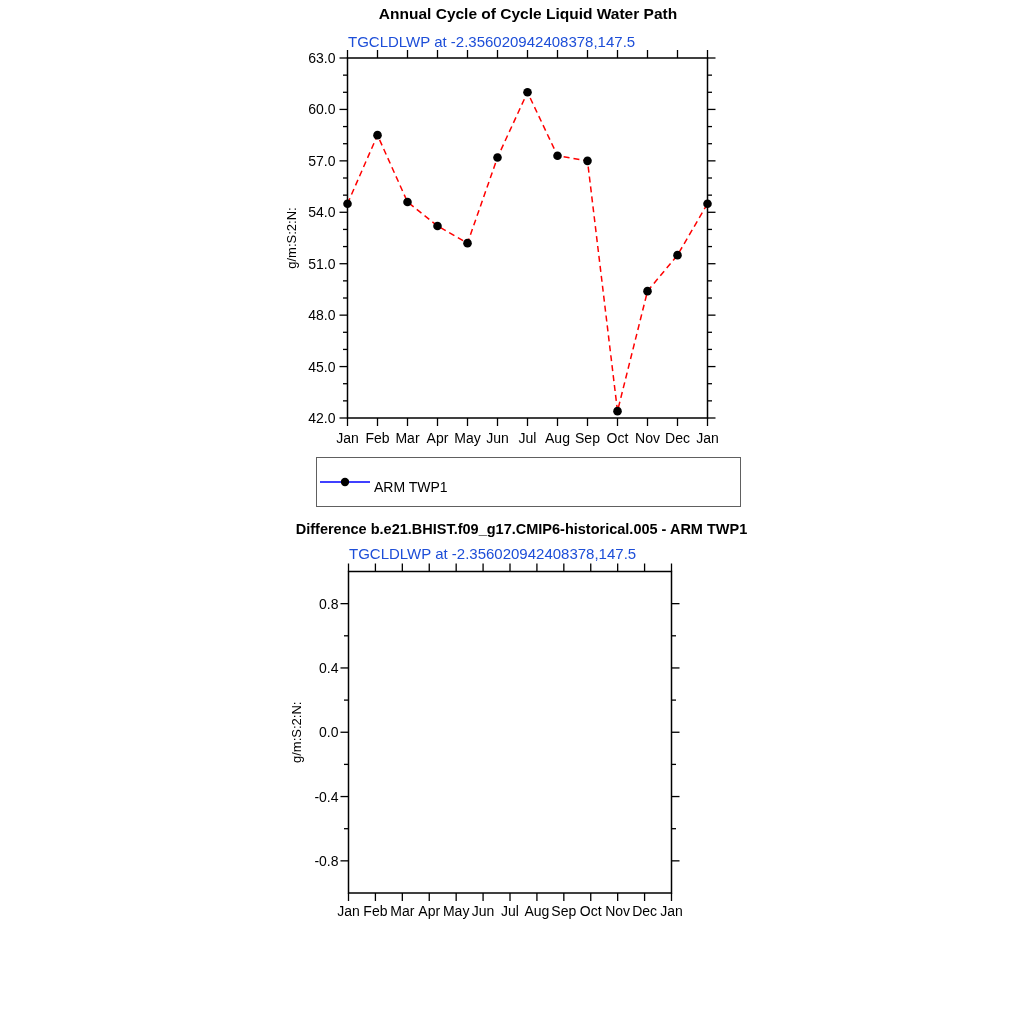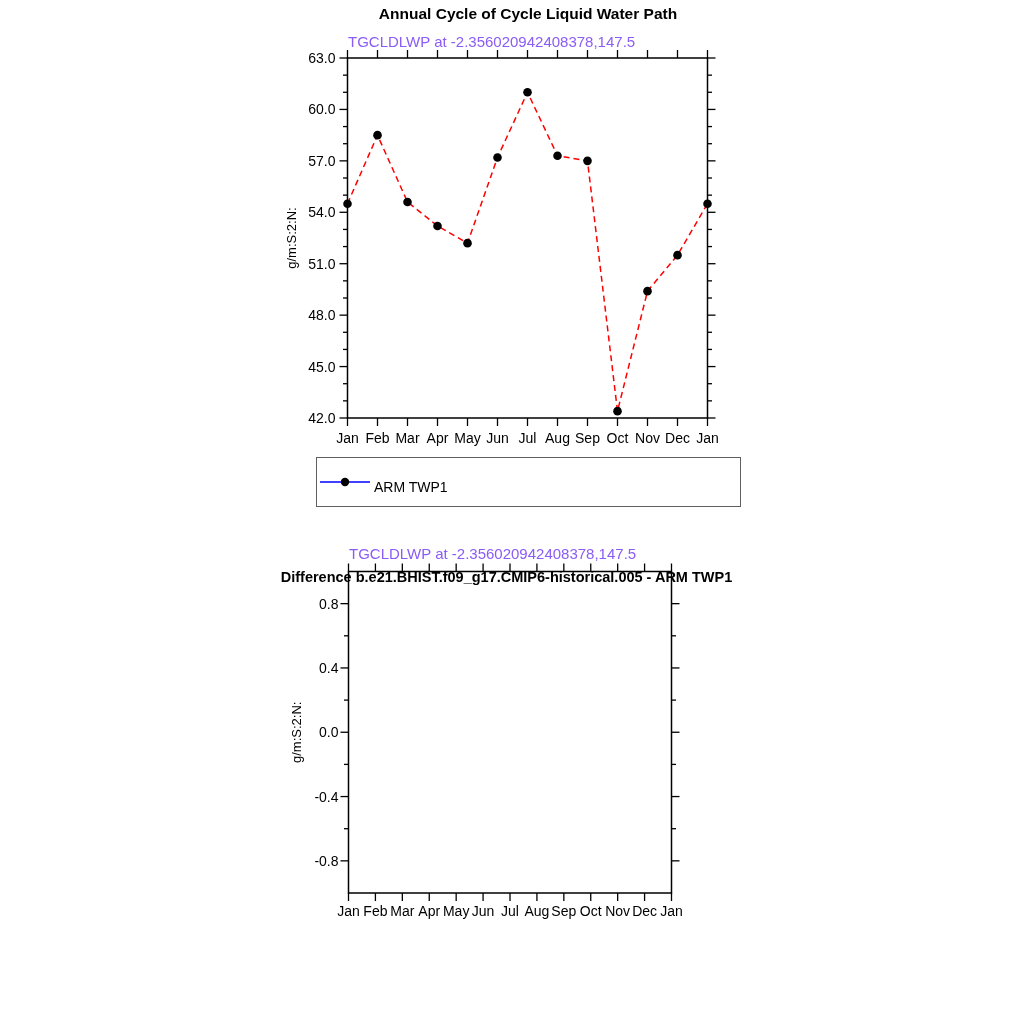--- a/index.html
+++ b/index.html
@@ -10,23 +10,23 @@
     font-family: "Liberation Sans", sans-serif;
   }
   .page { position: absolute; left: 0; top: 0; width: 1024px; height: 1024px; background: #ffffff; }
   #plots { position: absolute; left: 0; top: 0; }
   svg text { font-family: "Liberation Sans", sans-serif; fill: #000000; }
   .panel-title {
     position: absolute; font-weight: bold; color: #000;
     white-space: nowrap; line-height: 1.1;
   }
   #title1 { left: 348px; top: 5px; width: 360px; text-align: center; font-size: 15.5px; }
-  #title2 { left: 246px; top: 522px; width: 521px; text-align: center; font-size: 14.5px; margin-top: 48px; }
+  #title2 { left: 261px; top: 522px; width: 521px; text-align: center; font-size: 14.5px; }
   .panel-subtitle {
-    position: absolute; font-weight: normal; color: #8b5cf6;
+    position: absolute; font-weight: normal; color: #1d4ed8;
     white-space: nowrap; font-size: 15px; line-height: 1.1;
   }
   #subtitle1 { left: 348px; top: 34px; }
   #subtitle2 { left: 349px; top: 546px; }
   .legend {
     position: absolute; left: 316px; top: 457px;
     width: 425px; height: 50px;
     border: 1px solid #606060; box-sizing: border-box;
     background: #ffffff;
     display: flex; flex-direction: column; justify-content: space-evenly;

